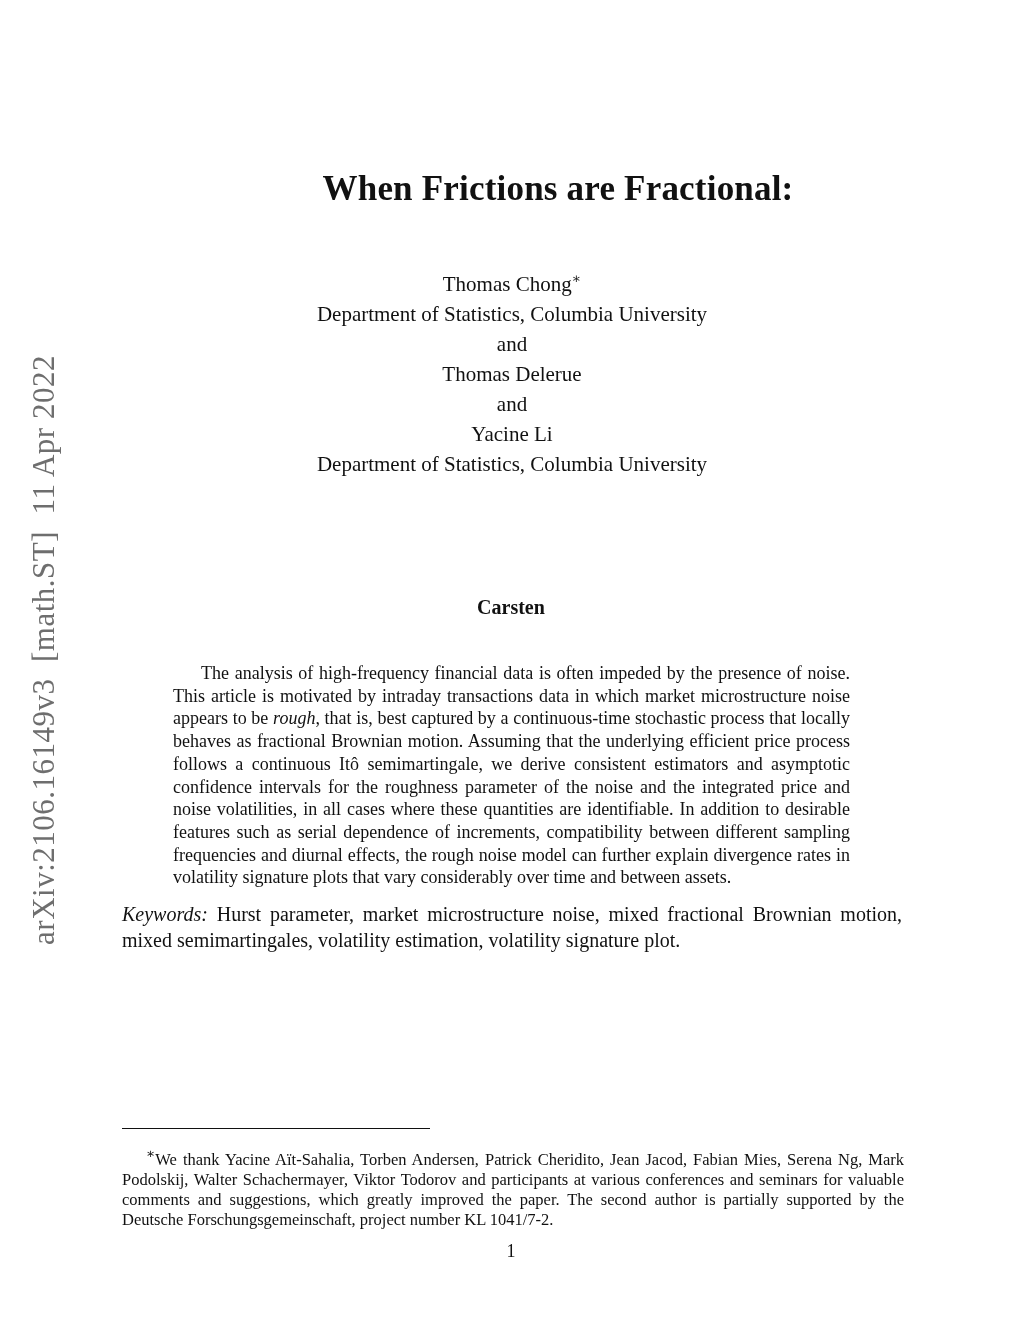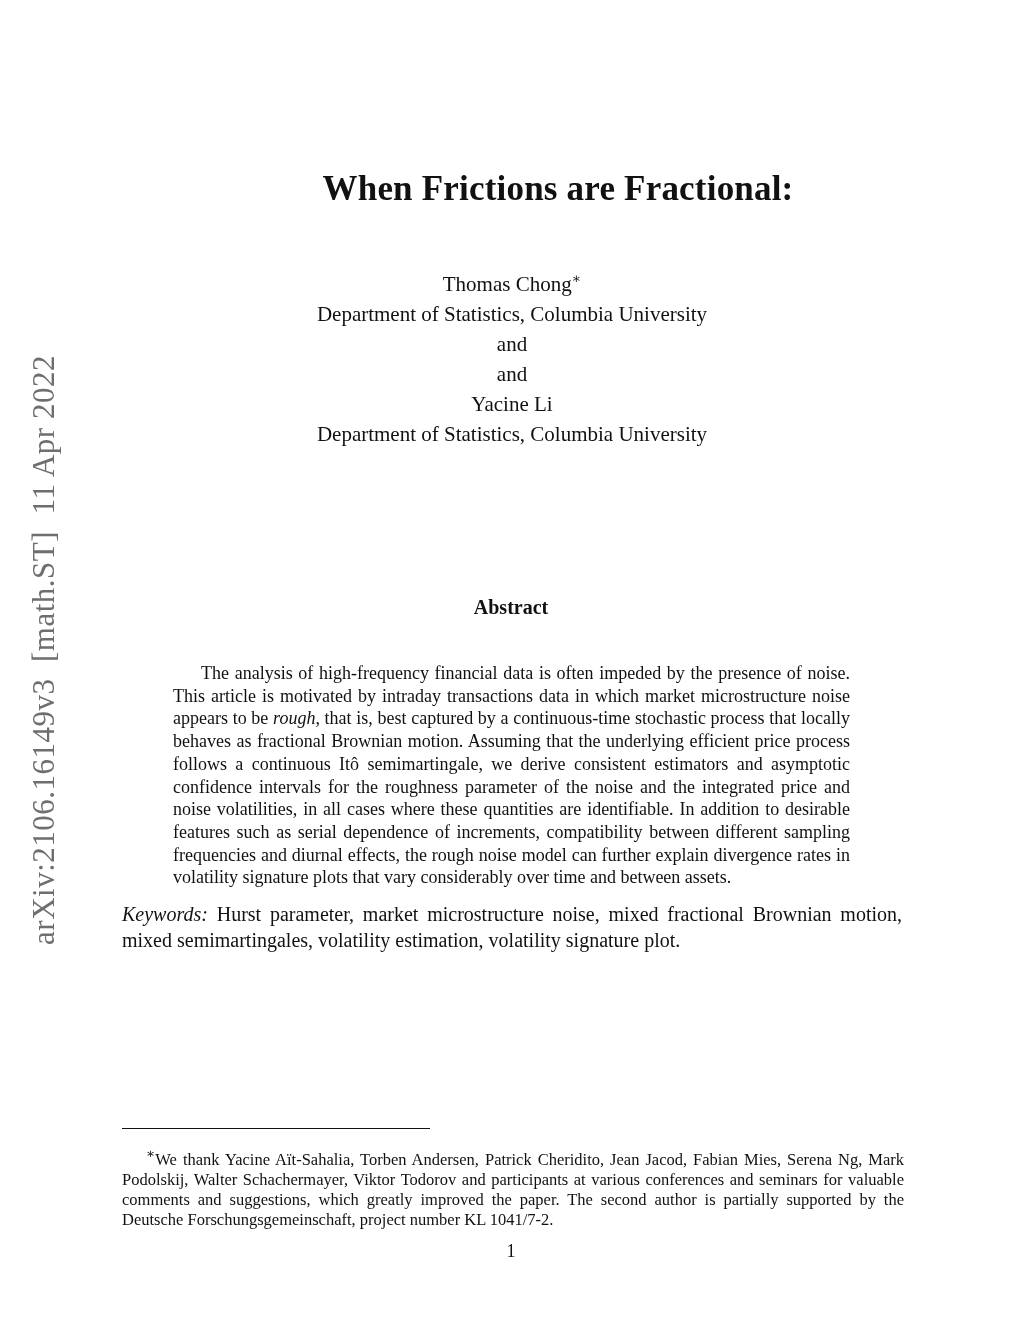--- a/index.html
+++ b/index.html
@@ -119,26 +119,27 @@
   <header class="title-block">
     <h1>
       <span class="title-line">When Frictions are Fractional:</span>
     </h1>
   </header>
 
   <div class="authors">
     <div><span>Thomas Chong</span><sup>∗</sup></div>
     <div>Department of Statistics, Columbia University</div>
     <div>and</div>
+    <div>Thomas Delerue</div>
     <div>and</div>
     <div>Yacine Li</div>
     <div>Department of Statistics, Columbia University</div>
   </div>
 
-  <h2 class="abstract-heading">Abstract</h2>
+  <h2 class="abstract-heading">Carsten</h2>
 
   <p class="abstract-body"><span>The analysis of high-frequency financial data is often impeded by the presence of noise. This article is motivated by intraday transactions data in which market microstructure noise appears to be </span><em>rough</em><span>, that is, best captured by a continuous-time stochastic process that locally behaves as fractional Brownian motion. Assuming that the underlying efficient price process follows a continuous Itô semimartingale, we derive consistent estimators and asymptotic confidence intervals for the roughness parameter of the noise and the integrated price and noise volatilities, in all cases where these quantities are identifiable. In addition to desirable features such as serial dependence of increments, compatibility between different sampling frequencies and diurnal effects, the rough noise model can further explain divergence rates in volatility signature plots that vary considerably over time and between assets.</span></p>
 
   <p class="keywords"><em>Keywords:</em> <span>Hurst parameter, market microstructure noise, mixed fractional Brownian motion, mixed semimartingales, volatility estimation, volatility signature plot.</span></p>
 
   <div class="footnote-rule"></div>
 
   <p class="footnote"><sup>∗</sup><span>We thank Yacine Aït-Sahalia, Torben Andersen, Patrick Cheridito, Jean Jacod, Fabian Mies, Serena Ng, Mark Podolskij, Walter Schachermayer, Viktor Todorov and participants at various conferences and seminars for valuable comments and suggestions, which greatly improved the paper. The second author is partially supported by the Deutsche Forschungsgemeinschaft, project number KL 1041/7-2.</span></p>
 
   <div class="page-number">1</div>

